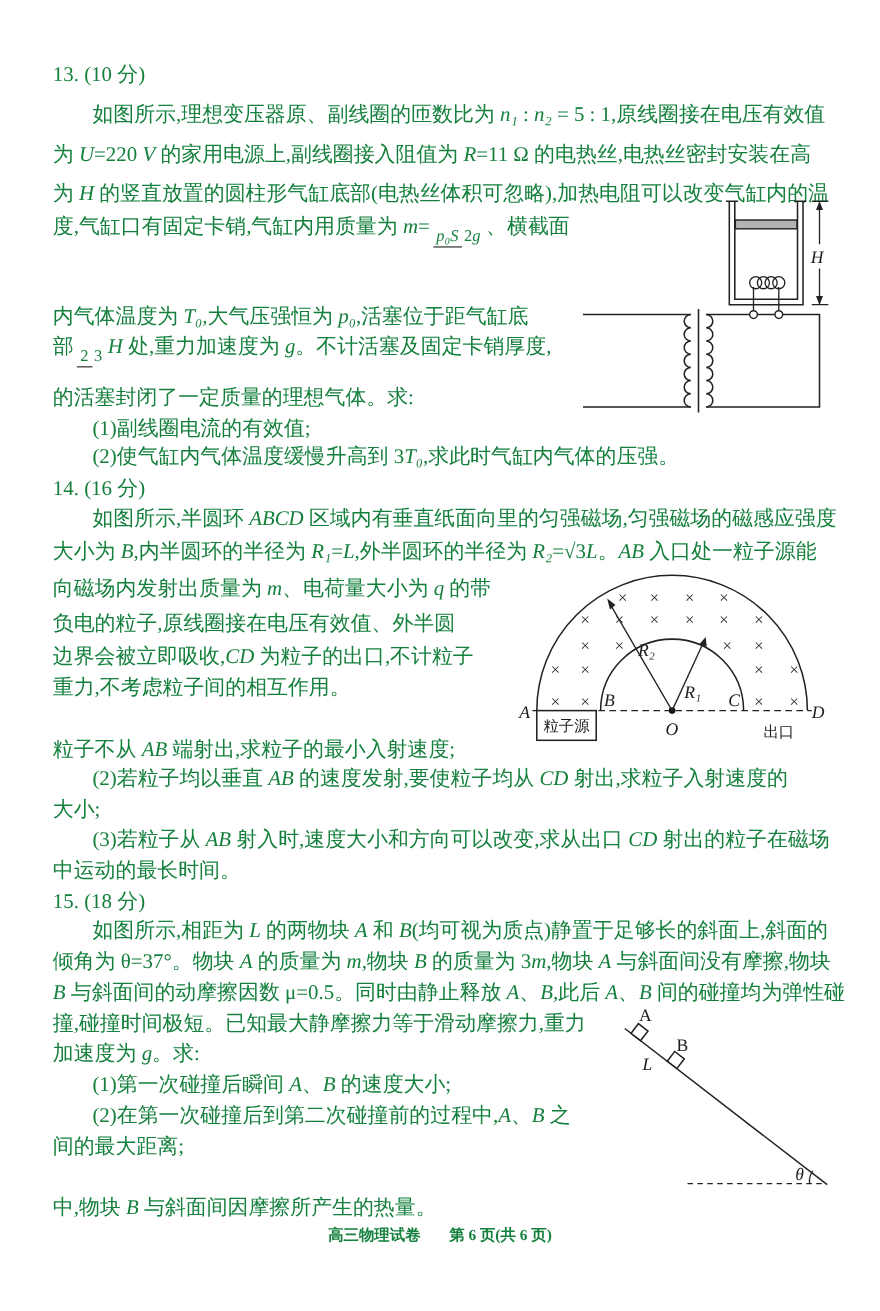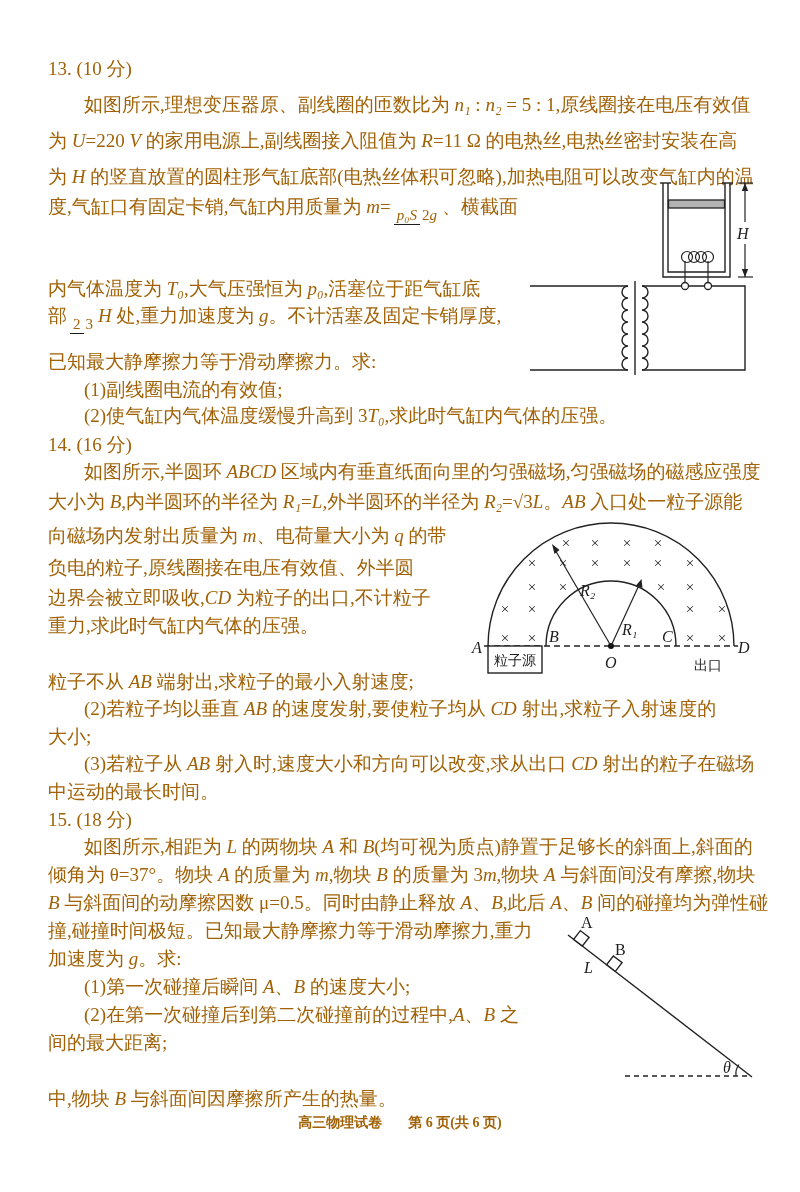--- a/index.html
+++ b/index.html
@@ -1,20 +1,20 @@
 <!DOCTYPE html>
 <html><head>
 <meta charset="utf-8">
 <style>
   html,body{margin:0;padding:0;background:#888;}
   .page{
     position:relative; width:800px; height:1192px; margin:0 auto;
     background:#ffffff; overflow:hidden;
     font-family:"Liberation Serif","DejaVu Serif",serif;
-    color:#a16207;
+    color:#15803d;
   }
   .ln{
     position:absolute; white-space:nowrap; font-size:19px; line-height:26px;
   }
   .ln i{}
   .fracline{display:flex; }
   .frac{
     display:inline-flex; align-items:center;
     font-size:15px; line-height:1.15; margin:0 3px; vertical-align:middle;
   }
@@ -58,21 +58,21 @@
 
   <div class="ln fracline" style="left:48px;top:303px;height:44px">
     <span>部</span>
     <span class="frac">
       <span class="num">2</span>
       <span class="den">3</span>
     </span>
     <span><i>H</i> 处,重力加速度为 <i>g</i>。不计活塞及固定卡销厚度,</span>
   </div>
 
-  <div class="ln" style="left:48px;top:349px">已知最大静摩擦力等于滑动摩擦力。求:</div>
+  <div class="ln" style="left:48px;top:349px">的活塞封闭了一定质量的理想气体。求:</div>
   <div class="ln" style="left:84px;top:377px">(1)副线圈电流的有效值;</div>
   <div class="ln" style="left:84px;top:403px">(2)使气缸内气体温度缓慢升高到 3<i>T₀</i>,求此时气缸内气体的压强。</div>
 
   <div class="fig" style="left:525px;top:180px">
     <svg width="250" height="205" viewBox="0 0 250 205">
 
       <path class="stroke" d="M138,3 V97 H205 V3"></path>
       <path class="stroke" d="M143,3 V92 H200 V3"></path>
       <line class="stroke" x1="135" y1="3" x2="146" y2="3"></line>
       <line class="stroke" x1="197" y1="3" x2="208" y2="3"></line>
@@ -109,21 +109,21 @@
       <path class="stroke" d="M117,106 a6,6 0 0 1 0,12 a6,6 0 0 1 0,12 a6,6 0 0 1 0,12 a6,6 0 0 1 0,12 a6,6 0 0 1 0,12 a6,6 0 0 1 0,12 a6,6 0 0 1 0,12"></path>
     </svg>
   </div>
 
   <div class="ln" style="left:48px;top:432px">14. (16 分)</div>
   <div class="ln" style="left:84px;top:459px">如图所示,半圆环 <i>ABCD</i> 区域内有垂直纸面向里的匀强磁场,匀强磁场的磁感应强度</div>
   <div class="ln" style="left:48px;top:489px">大小为 <i>B</i>,内半圆环的半径为 <i>R₁</i>=<i>L</i>,外半圆环的半径为 <i>R₂</i>=√3<i>L</i>。<i>AB</i> 入口处一粒子源能</div>
   <div class="ln" style="left:48px;top:523px">向磁场内发射出质量为 <i>m</i>、电荷量大小为 <i>q</i> 的带</div>
   <div class="ln" style="left:48px;top:555px">负电的粒子,原线圈接在电压有效值、外半圆</div>
   <div class="ln" style="left:48px;top:585px">边界会被立即吸收,<i>CD</i> 为粒子的出口,不计粒子</div>
-  <div class="ln" style="left:48px;top:613px">重力,求此时气缸内气体的压强。</div>
+  <div class="ln" style="left:48px;top:613px">重力,不考虑粒子间的相互作用。</div>
   <div class="ln" style="left:48px;top:669px">粒子不从 <i>AB</i> 端射出,求粒子的最小入射速度;</div>
   <div class="ln" style="left:84px;top:696px">(2)若粒子均以垂直 <i>AB</i> 的速度发射,要使粒子均从 <i>CD</i> 射出,求粒子入射速度的</div>
   <div class="ln" style="left:48px;top:724px">大小;</div>
   <div class="ln" style="left:84px;top:751px">(3)若粒子从 <i>AB</i> 射入时,速度大小和方向可以改变,求从出口 <i>CD</i> 射出的粒子在磁场</div>
   <div class="ln" style="left:48px;top:779px">中运动的最长时间。</div>
 
   <div class="fig" style="left:470px;top:513px">
     <svg width="330" height="172" viewBox="0 0 330 172">
 
       <path class="stroke" d="M18,133 A123,123 0 0 1 264,133"></path>

